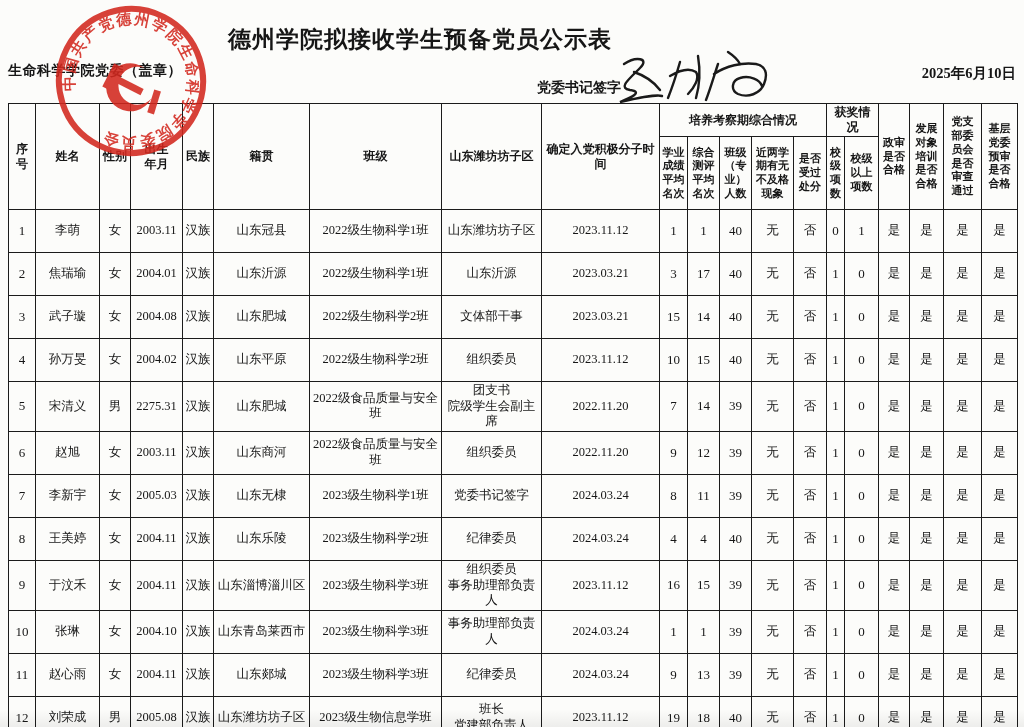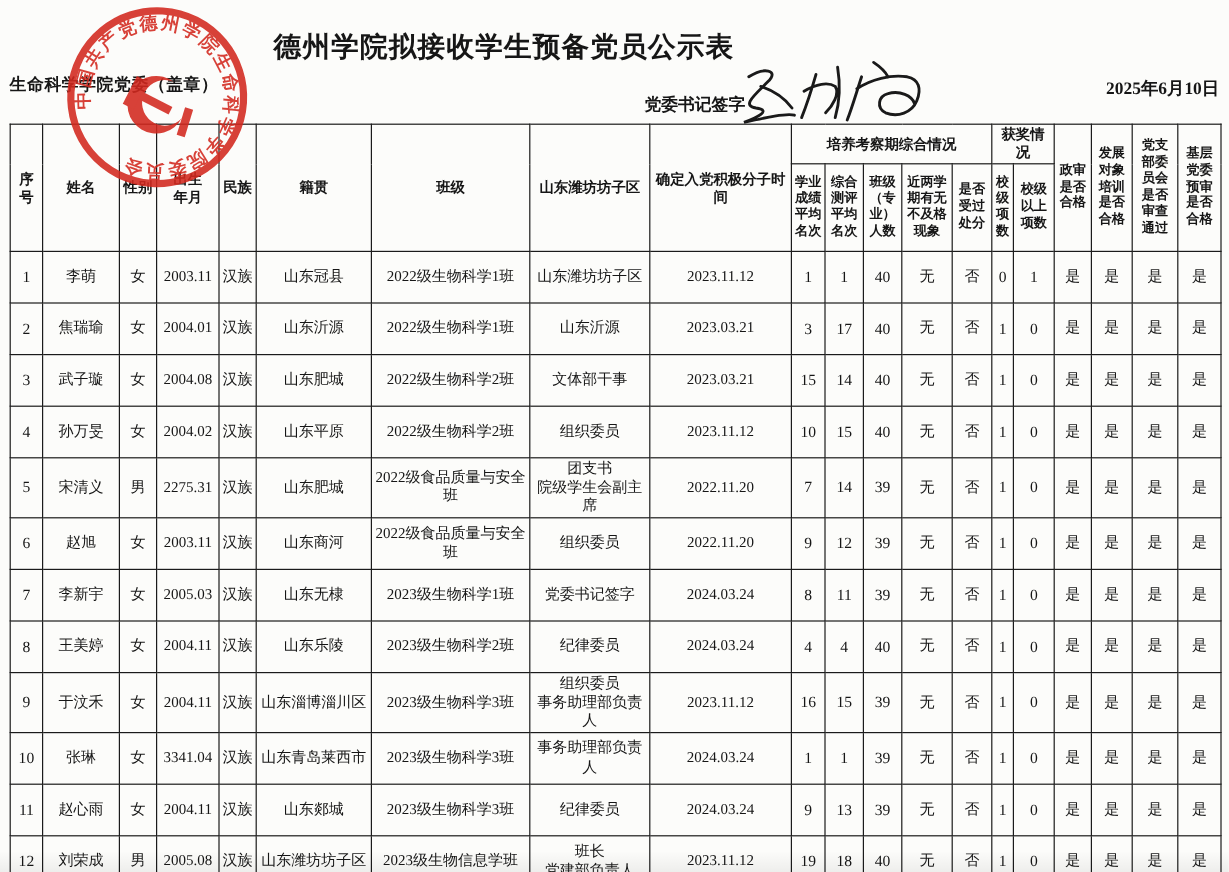--- a/index.html
+++ b/index.html
@@ -369,21 +369,21 @@
     <td class="num">0</td>
     <td>是</td>
     <td>是</td>
     <td>是</td>
     <td>是</td>
   </tr>
       <tr>
     <td class="num">10</td>
     <td>张琳</td>
     <td>女</td>
-    <td>3341.04</td>
+    <td>2004.10</td>
     <td>汉族</td>
     <td>山东青岛莱西市</td>
     <td>2023级生物科学3班</td>
     <td>事务助理部负责人</td>
     <td>2024.03.24</td>
     <td class="num">1</td>
     <td class="num">1</td>
     <td class="num">39</td>
     <td>无</td>
     <td>否</td>

